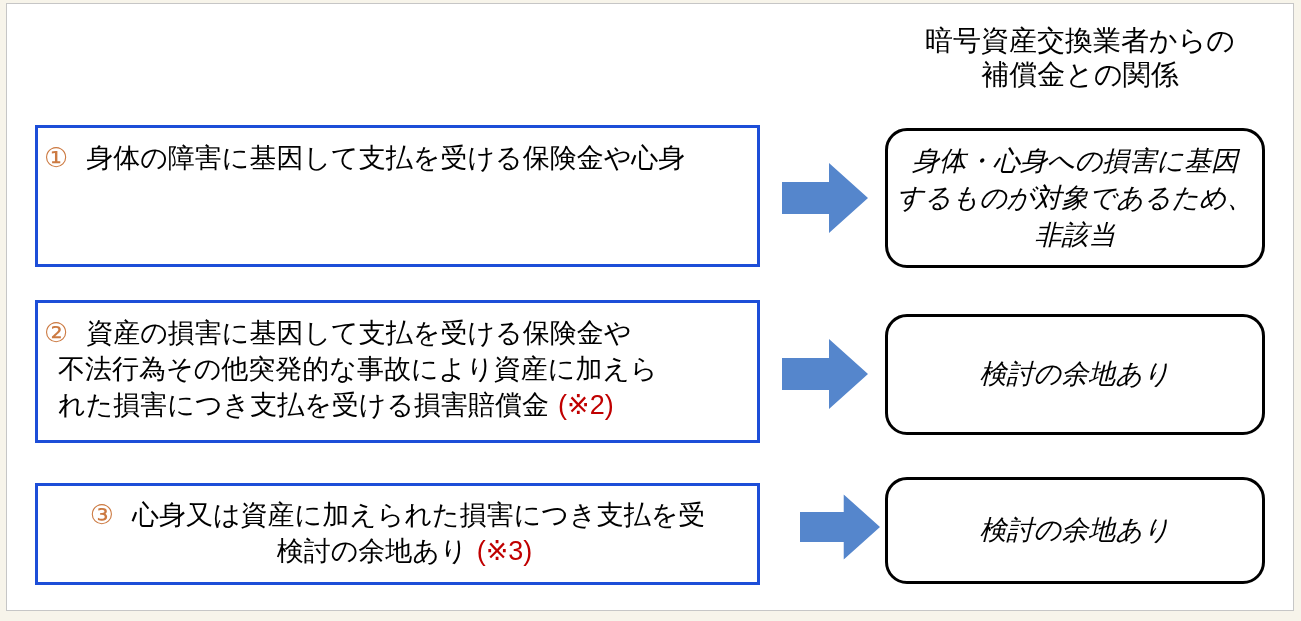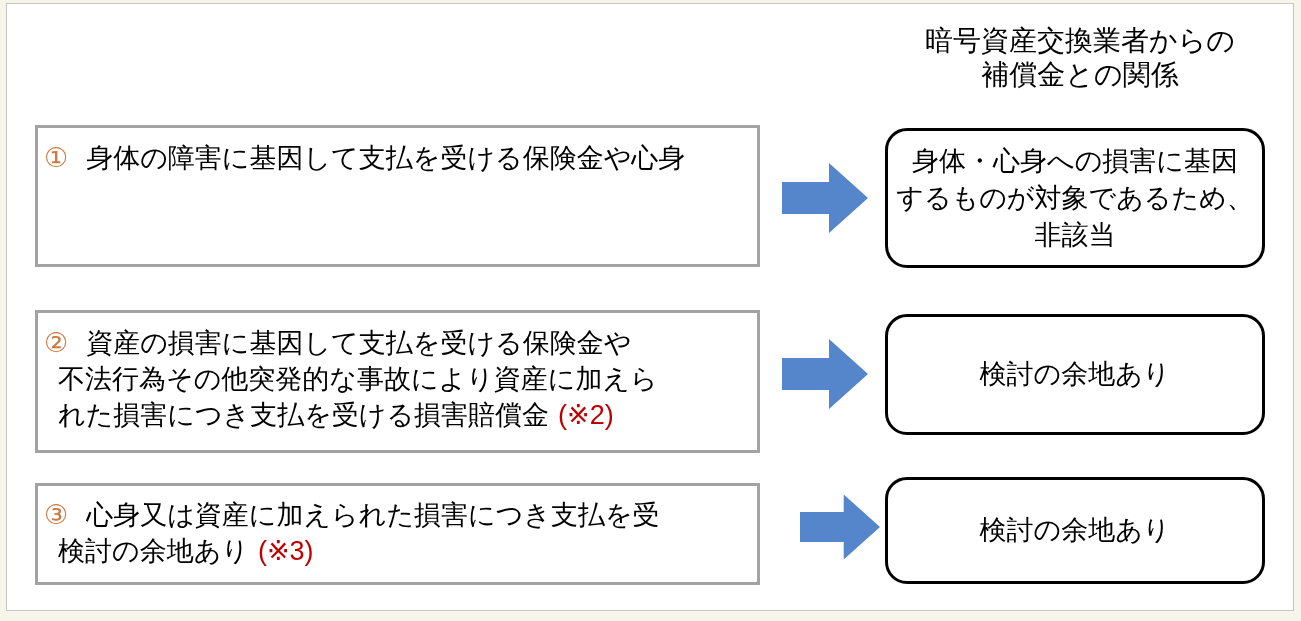--- a/index.html
+++ b/index.html
@@ -27,28 +27,28 @@
     text-align: center;
     font-weight: normal;
     font-size: 28px;
     line-height: 34px;
     white-space: nowrap;
   }
 
   
   .lbox {
     left: 35px; width: 725px;
-    border: 3px solid #a3a3a3;
+    border: 3px solid #1d4ed8;
     box-sizing: border-box;
     background: #FFF;
     padding: 12px 6px 0 6px;
   }
   .lbox-1 { top: 125px; height: 142px; }
-  .lbox-2 { top: 300px; height: 143px; margin-top: 10px; }
-  .lbox-3 { top: 483px; height: 102px; padding-top: 11px; }
+  .lbox-2 { top: 300px; height: 143px; }
+  .lbox-3 { top: 483px; height: 102px; padding-top: 11px; text-align: center; }
   .lline {
     font-size: 27px;
     line-height: 36px;
     white-space: nowrap;
   }
   .lline.cont { padding-left: 14px; }
   .num { color: #CC7A42; margin-right: 18px; }
   .note { color: #C00000; margin-left: 9px; }
 
   
@@ -64,20 +64,21 @@
     border-radius: 22px;
     box-sizing: border-box;
     background: #FFF;
     display: flex;
     flex-direction: column;
     justify-content: center;
     align-items: center;
     text-align: center;
     font-size: 27px;
     line-height: 37px;
+    font-style: italic;
   }
   .rbox-1 { top: 128px; height: 140px; }
   .rbox-2 { top: 314px; height: 121px; }
   .rbox-3 { top: 477px; height: 107px; }
   .rline { white-space: nowrap; }
 </style>
 </head>
 <body>
 
 <div class="page"></div>

